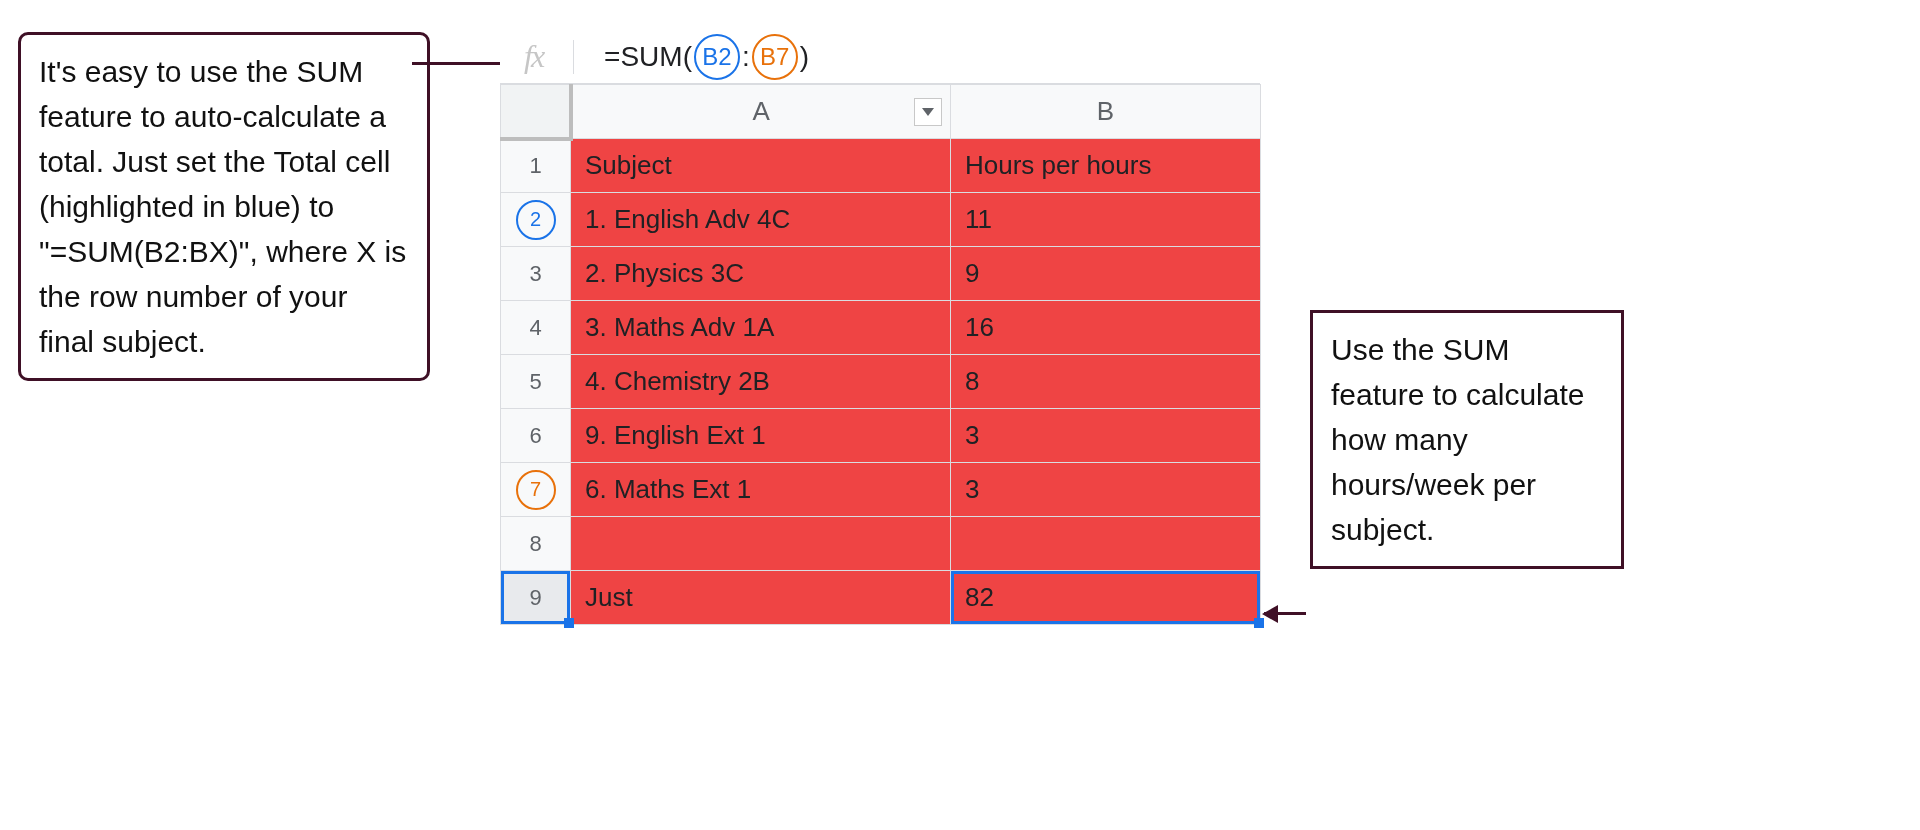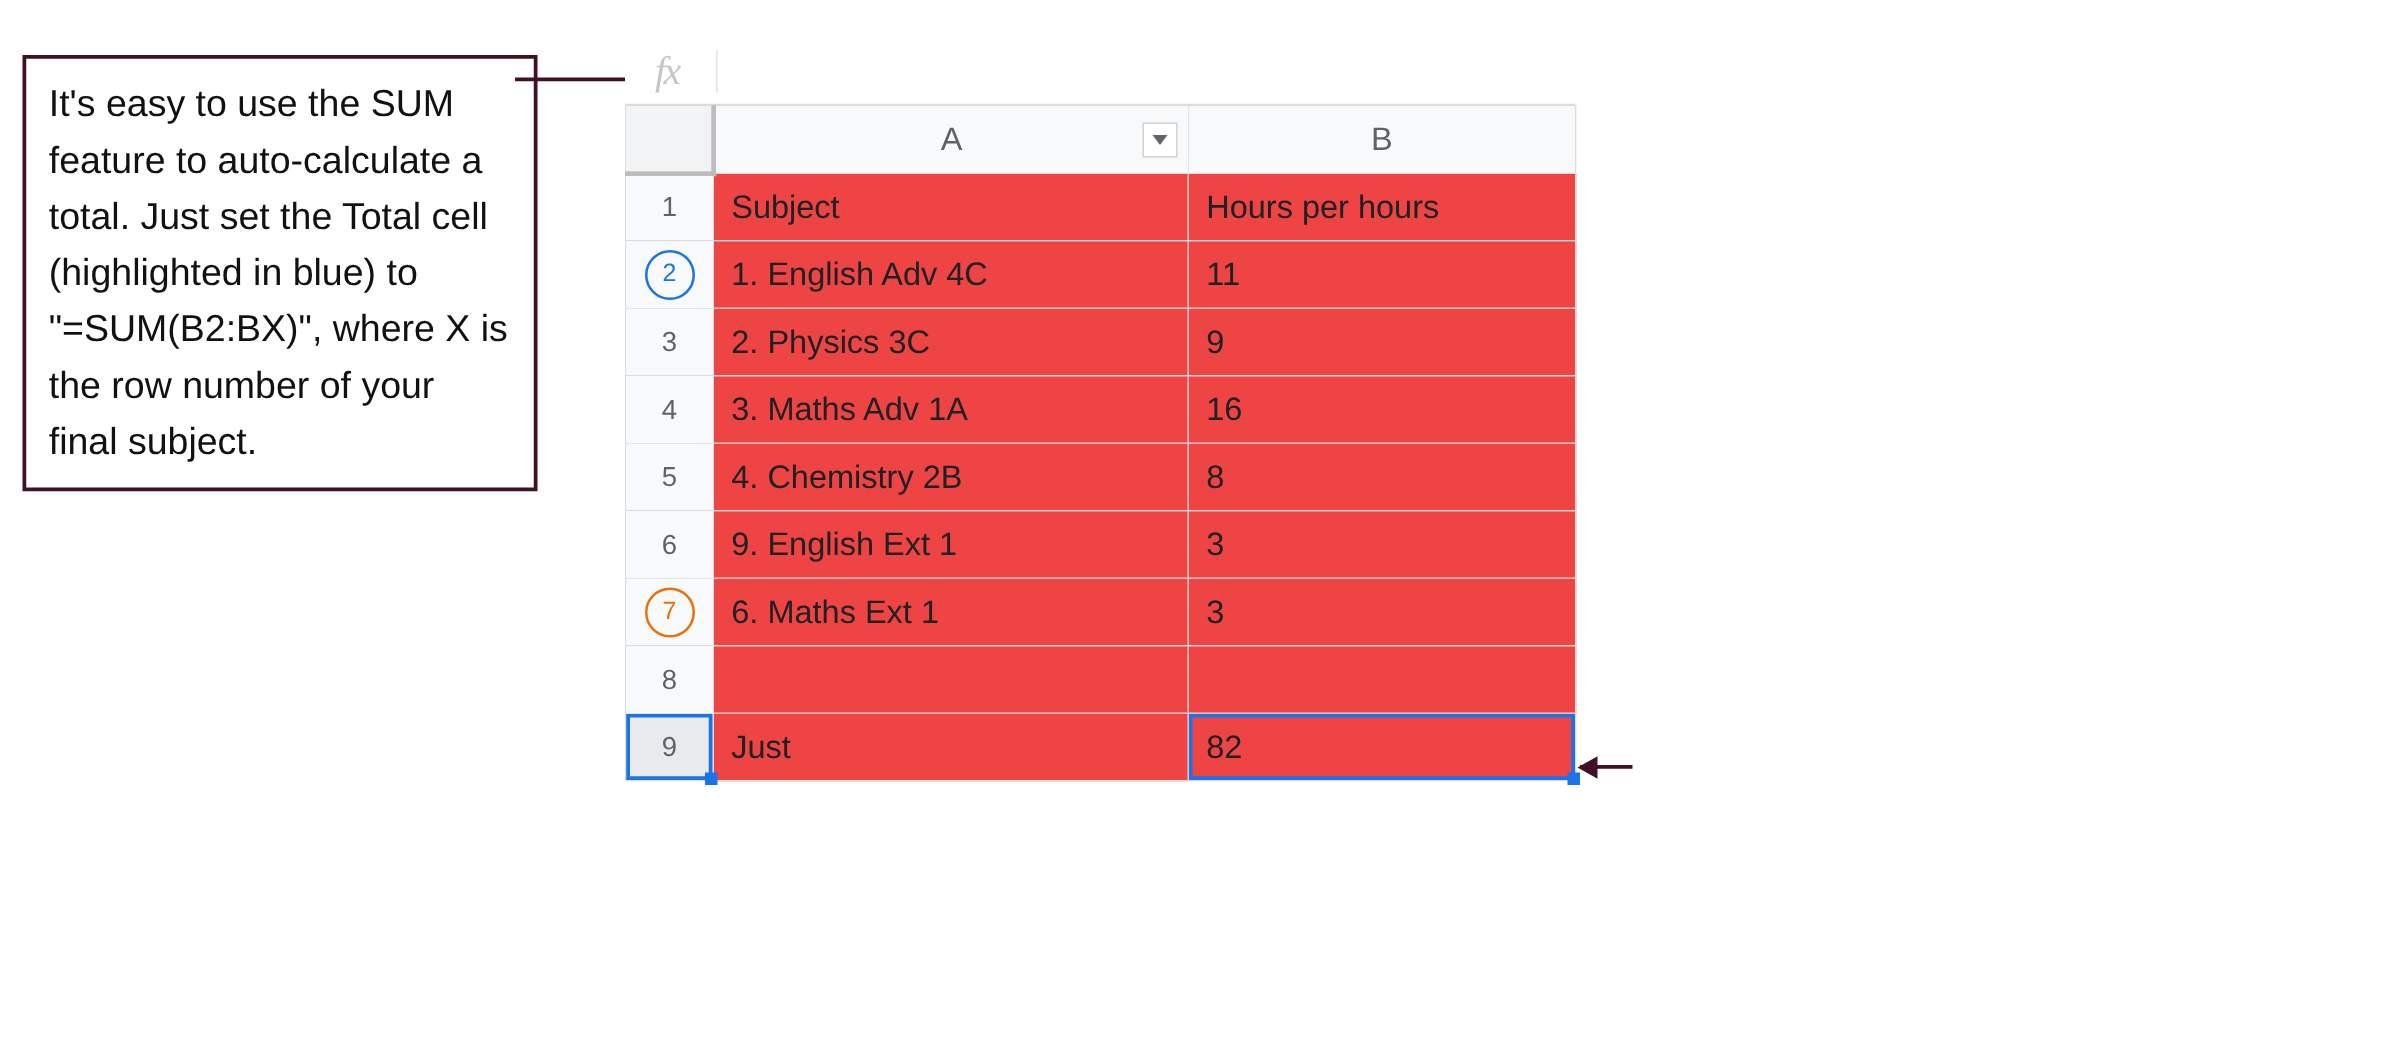--- a/index.html
+++ b/index.html
@@ -20,22 +20,23 @@
     position: absolute;
     border: 3px solid #3f1026;
     padding: 14px 18px;
     font-size: 30px;
     line-height: 1.5;
     background: #fff;
     font-family: -apple-system, "Segoe UI", Helvetica, Arial, sans-serif;
   }
   .anno-left {
     left: 18px;
-    top: 44px;
+    top: 32px;
     width: 370px;
+    border-radius: 10px;
   }
   .anno-right {
     left: 1310px;
     top: 310px;
     width: 272px;
   }
 
   
   .arrow {
     position: absolute;
@@ -218,27 +219,37 @@
 </head>
 <body>
 
 <div class="stage">
 
   <div class="anno-box anno-left">
     <span>It's easy to use the SUM feature to auto-calculate a total. Just set the Total cell (highlighted in blue) to "=SUM(B2:BX)", where X is the row number of your final subject.</span>
   </div>
   <div class="arrow right" style="left:412px; top:62px; width:110px;"></div>
 
+  <div class="anno-box anno-right">
+    <span>Use the SUM feature to calculate how many hours/week per subject.</span>
+  </div>
   <div class="arrow left" style="left:1264px; top:612px; width:42px;"></div>
 
   <div class="sheet">
 
     <div class="formula-bar">
       <span class="fx">fx</span>
       <span class="formula-sep"></span>
+      <span class="formula-text">
+        <span>=SUM(</span>
+        <span class="ref-circle ref-blue">B2</span>
+        <span>:</span>
+        <span class="ref-circle ref-orange">B7</span>
+        <span>)</span>
+      </span>
     </div>
 
     <table class="grid">
       <colgroup>
         <col style="width:70px">
         <col class="col-a">
         <col class="col-b">
       </colgroup>
       <thead>
         <tr>

